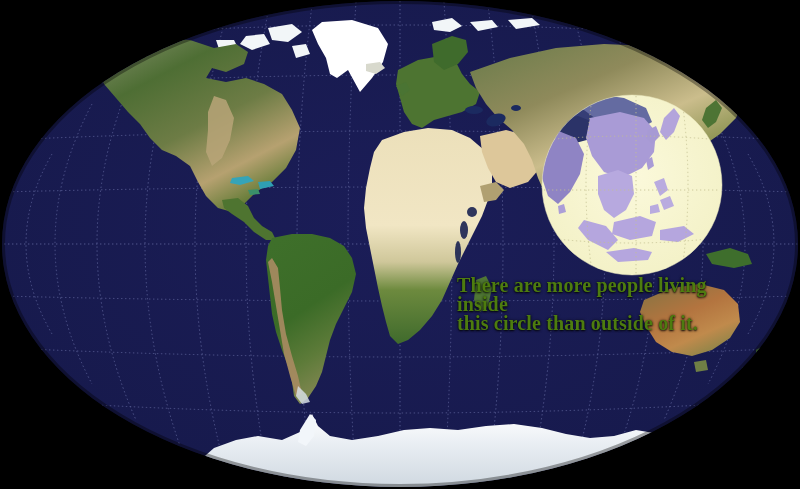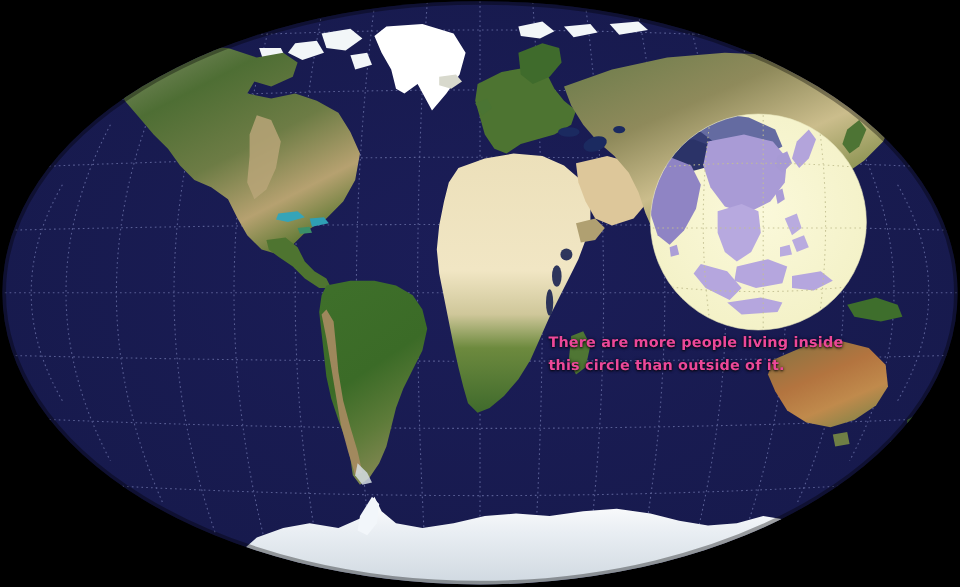--- a/index.html
+++ b/index.html
@@ -6,28 +6,29 @@
   body{
     width:800px;height:489px;overflow:hidden;
     font-family:"DejaVu Sans","Liberation Sans",sans-serif;
   }
   #stage{position:relative;width:800px;height:489px;background:#000000;overflow:hidden;}
   #map-svg{position:absolute;left:0;top:0;width:800px;height:489px;display:block;}
   #caption{
     position:absolute;
     left:457px;top:276px;
     width:300px;
-    color:#ec4899;
+    color:#4d7c0f;
     font-weight:bold;
-    font-size:12px;
+    font-size:20px;
     line-height:19px;
     letter-spacing:0.15px;
     text-shadow:0 1px 2px rgba(0,0,0,.85), 0 0 3px rgba(0,0,0,.6);
     white-space:pre-line;
     pointer-events:none;
+    font-family:Liberation Serif, serif;
   }
 </style>
 </head>
 <body>
 
 <div id="stage">
 
   <svg id="map-svg" viewBox="0 0 800 489" preserveAspectRatio="none">
     <defs>
 

